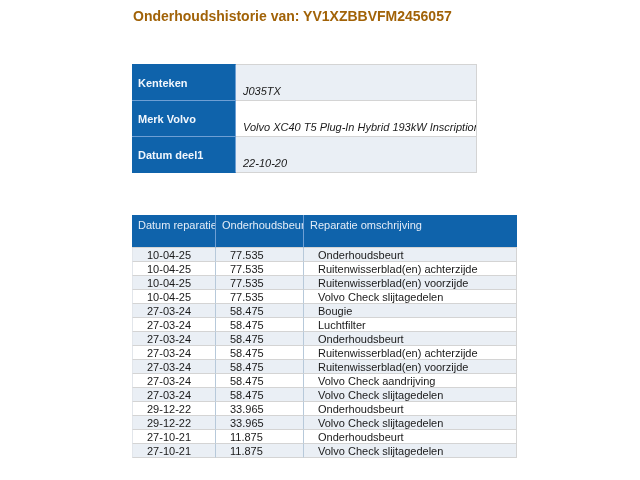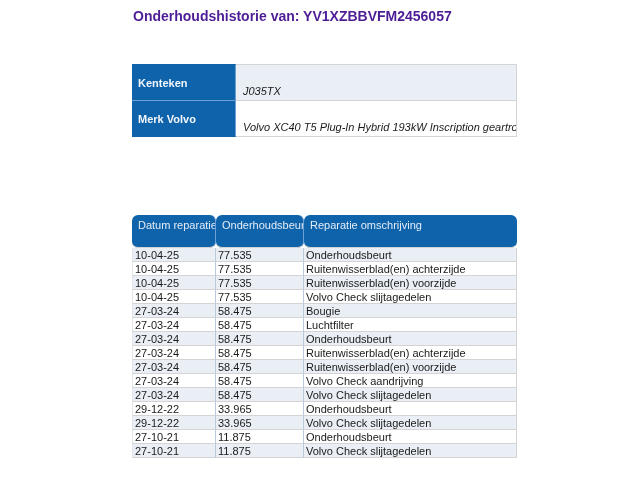--- a/index.html
+++ b/index.html
@@ -14,34 +14,34 @@
     font-family: "Liberation Sans", sans-serif;
     overflow: hidden;
   }
   .title {
     position: absolute;
     left: 133px;
     top: 8px;
     margin: 0;
     font-size: 14px;
     font-weight: bold;
-    color: #4c1d95;
+    color: #a16207;
     white-space: nowrap;
   }
   table {
     border-collapse: separate;
     border-spacing: 0;
     table-layout: fixed;
   }
   
   .vehicle {
     position: absolute;
     left: 132px;
     top: 64px;
-    width: 385px;
+    width: 345px;
     font-size: 11px;
   }
   .vehicle col.c-label { width: 104px; }
   .vehicle th {
     background: var(--header-blue, #0f63ab);
     color: #f2f7fd;
     font-weight: bold;
     text-align: left;
     vertical-align: middle;
     height: 19px;
@@ -81,28 +81,27 @@
     color: #e3ecf7;
     font-weight: normal;
     text-align: left;
     vertical-align: top;
     height: 28px;
     padding: 4px 0 0 6px;
     border-right: 1px solid var(--header-divider-blue, #6e9fd4);
     border-bottom: 1px solid var(--row-border, #d4d4d4);
     white-space: nowrap;
     overflow: hidden;
-    border-radius: 6px;
   }
   .maint thead th:last-child { border-right: none; }
   .maint tbody td {
     color: #1a1a1a;
     vertical-align: middle;
     height: 13px;
-    padding: 0 0 0 2px;
+    padding: 0 0 0 14px;
     border-bottom: 1px solid var(--row-border, #d4d4d4);
     border-right: 1px solid var(--body-divider, #b7c9da);
     white-space: nowrap;
     overflow: hidden;
   }
   .maint tbody td:first-child { border-left: 1px solid #e2e6eb; }
   .maint tbody td:last-child { border-right: 1px solid var(--row-border, #d4d4d4); }
   .maint tbody tr:nth-child(odd) td { background: var(--stripe-row, #eaeff5); }
   .maint tbody tr:nth-child(even) td { background: #ffffff; }
 </style>
@@ -119,20 +118,24 @@
         <col class="c-value">
       </colgroup>
     <tbody>
         <tr>
           <th>Kenteken</th>
           <td>J035TX</td>
         </tr>
         <tr>
           <th>Merk Volvo</th>
           <td>Volvo XC40 T5 Plug-In Hybrid 193kW Inscription geartronic</td>
+        </tr>
+        <tr>
+          <th>Datum deel1</th>
+          <td>22-10-20</td>
         </tr>
       </tbody>
   </table>
 
   <table class="maint">
     <colgroup>
         <col class="m1">
         <col class="m2">
         <col class="m3">
       </colgroup>

